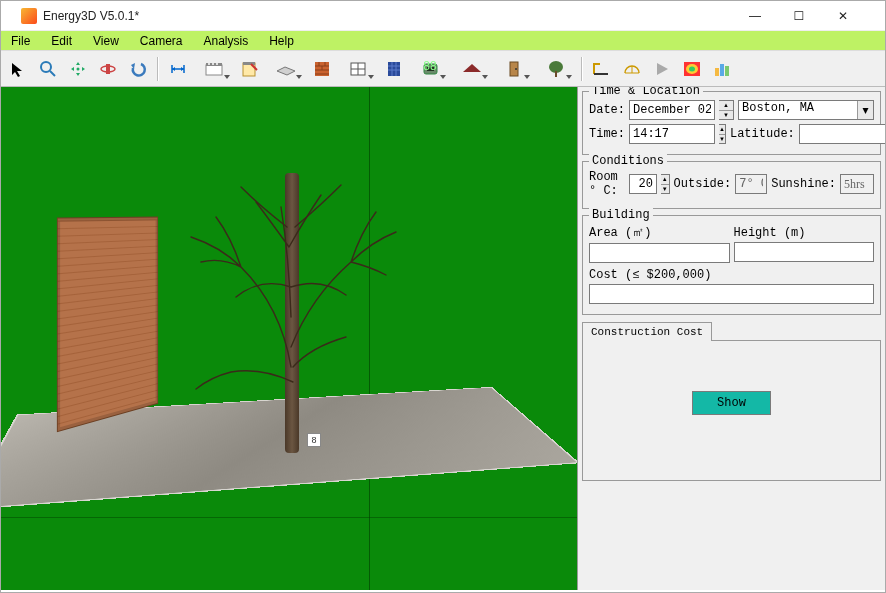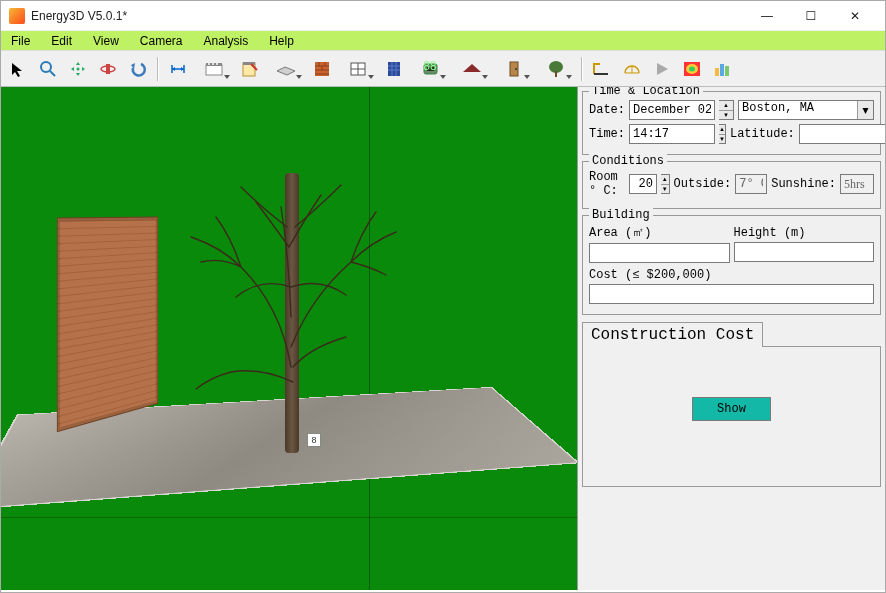--- a/index.html
+++ b/index.html
@@ -1,17 +1,17 @@
 <!DOCTYPE html>
 <html><head>
 <meta charset="utf-8">
 <style>
 *{box-sizing:border-box;margin:0;padding:0;font-family:"Microsoft YaHei",Tahoma,sans-serif;font-size:12px}
 body{background:#fff;width:886px;height:593px;overflow:hidden;border:1px solid #aaa}
-.titlebar{height:30px;display:flex;align-items:center;padding:0 8px;background:#fff;border-bottom:1px solid #eee}
+.titlebar{height:30px;display:flex;align-items:center;padding:0 20px;background:#fff;border-bottom:1px solid #eee}
 .titlebar .icon{width:16px;height:16px;margin-right:6px;background:linear-gradient(135deg,#f7b733,#fc4a1a);border-radius:2px}
 .titlebar .title{flex:1;font-size:12px;color:#222}
 .winbtn{width:44px;height:28px;display:flex;align-items:center;justify-content:center;color:#222}
 .menubar{height:20px;display:flex;align-items:flex-end;padding:0 4px;gap:9px;background:#bef264;border-bottom:1px solid #ddd}
 .menuitem{padding:2px 6px;font-size:12px;color:#000}
 .toolbar{height:36px;display:flex;align-items:center;padding:2px 4px;gap:4px;background:#f0f0f0;border-bottom:1px solid #bbb}
 .tbtn{width:26px;height:26px;display:flex;align-items:center;justify-content:center;border:1px solid transparent;border-radius:2px;position:relative}
 .tbtn.dd{width:38px}
 .tbtn .arrow{position:absolute;right:2px;bottom:2px;width:0;height:0;border-left:3px solid transparent;border-right:3px solid transparent;border-top:4px solid #555}
 .tsep{width:2px;height:24px;border-left:1px solid #bbb;border-right:1px solid #fff;margin:0 2px}
@@ -24,21 +24,21 @@
 .row label{font-family:"Courier New",monospace}
 .txt{border:1px solid #7a7a7a;background:#fff;height:20px;padding:0 3px;font-family:"Courier New",monospace;font-size:12px}
 .txt.ro{background:#f0f0f0;color:#666}
 .spin{display:flex;flex-direction:column;width:15px;height:20px;border:1px solid #7a7a7a;border-left:none;background:#e9e9e9}
 .spin div{flex:1;display:flex;align-items:center;justify-content:center;font-size:6px;line-height:1}
 .spin div:first-child{border-bottom:1px solid #999}
 .combo{display:flex;align-items:flex-start;border:1px solid #7a7a7a;background:#fff;height:20px}
 .combo span{flex:1;padding:0 3px;font-family:"Courier New",monospace}
 .combo .cbtn{width:16px;height:100%;background:#e9e9e9;border-left:1px solid #999;display:flex;align-items:center;justify-content:center}
 .tabs{display:flex;border-bottom:1px solid #999;margin-top:4px}
-.tab{padding:3px 8px;border:1px solid #999;border-bottom:none;background:#e0e0e0;margin-right:-1px;font-family:"Courier New",monospace;font-size:16px}
+.tab{padding:3px 8px;border:1px solid #999;border-bottom:none;background:#e0e0e0;margin-right:-1px;font-family:"Courier New",monospace;font-size:11px}
 .tab.active{background:#f0f0f0;position:relative;top:1px}
 .tabbody{border:1px solid #999;border-top:none;padding:20px;text-align:center;height:140px}
 .showbtn{padding:4px 24px;border:1px solid #7a7a7a;background:#14b8a6;font-family:"Courier New",monospace;margin-top:30px;display:inline-block}
 .watermark{position:absolute;right:10px;bottom:8px;text-align:right;font-family:Arial;pointer-events:none}
 .watermark .t1{font-size:18px;color:#7cb342;font-weight:bold}
 .watermark .t2{font-size:11px;color:#aed581}
 
 .floor{position:absolute;left:6px;top:260px;width:540px;height:180px;background:linear-gradient(135deg,#b8b4ac,#8e8a82,#aaa69e);transform:perspective(600px) rotateX(62deg) rotateY(0deg) rotateZ(-8deg);border:2px solid #d8d6d0}
 .wall{position:absolute;left:40px;top:130px;width:140px;height:200px;background:repeating-linear-gradient(0deg,#b5724a 0,#b5724a 6px,#a5623a 6px,#a5623a 7px),repeating-linear-gradient(90deg,rgba(0,0,0,.1) 0,rgba(0,0,0,.1) 1px,transparent 1px,transparent 14px);transform:perspective(700px) rotateY(44deg) skewY(-6deg);border:1px solid #6b3f22;box-shadow:inset 0 0 0 3px rgba(0,0,0,.15)}
 .trunk{position:absolute;left:284px;top:86px;width:14px;height:280px;background:linear-gradient(90deg,#4a3828,#6b5642,#4a3828);border-radius:4px}

